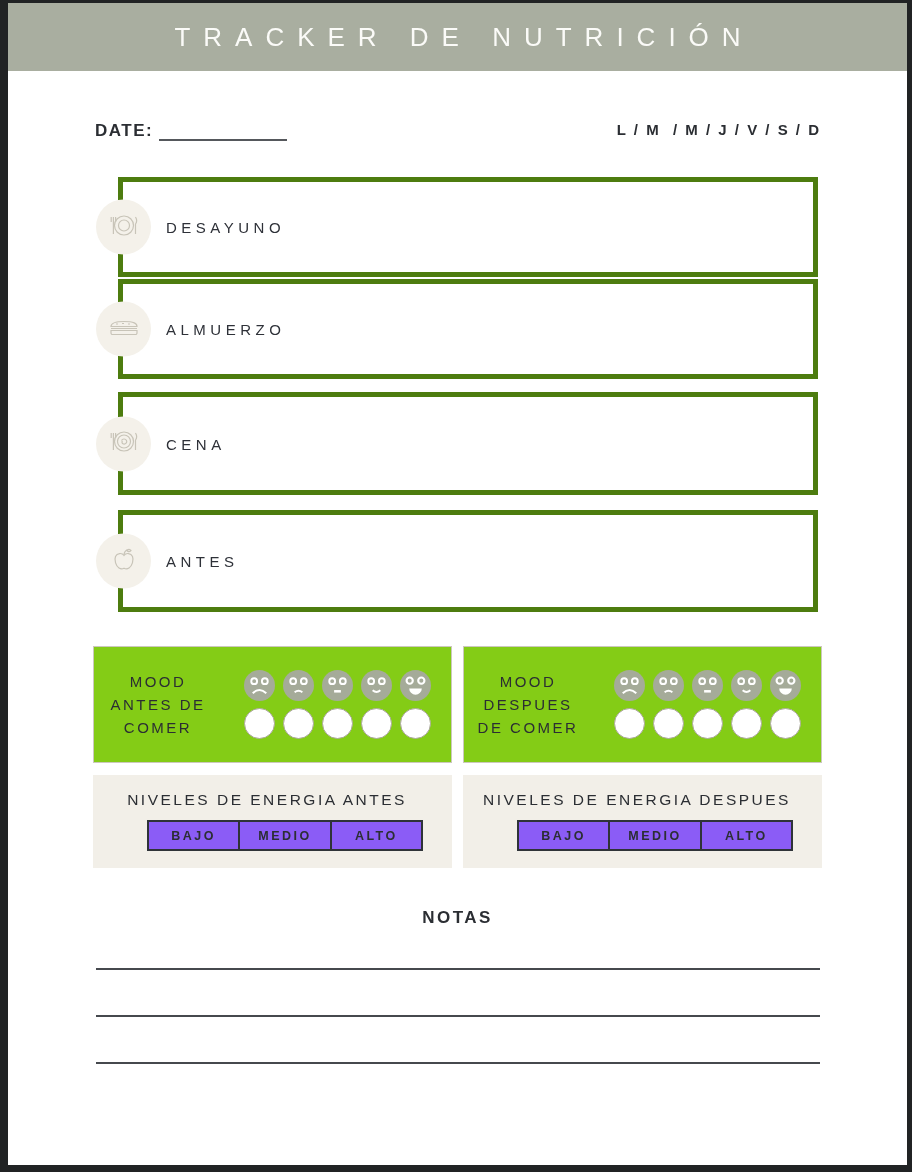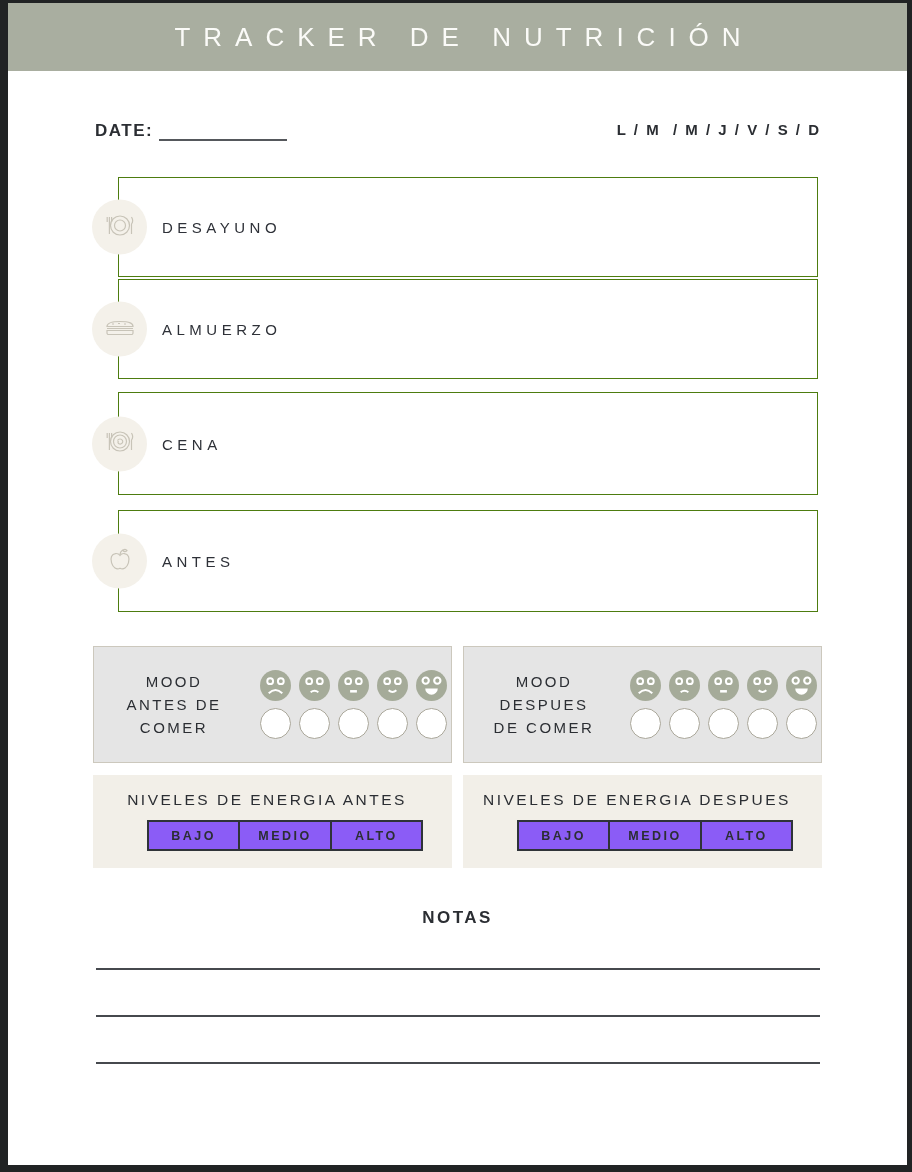--- a/index.html
+++ b/index.html
@@ -57,21 +57,21 @@
     font-weight: 700;
     letter-spacing: 2px;
     color: #2b2e33;
     white-space: pre;
   }
   
   .meal-box {
     position: relative;
     width: 700px;
     margin-left: 110px;
-    border: 1px solid #4d7c0f;
+    border: 5px solid #4d7c0f;
     background: #ffffff;
   }
   .meal-box.b1 { margin-top: 32px; height: 100px; }
   .meal-box.b2 { margin-top: 2px; height: 100px; }
   .meal-box.b3 { margin-top: 13px; height: 103px; }
   .meal-box.b4 { margin-top: 15px; height: 102px; }
   .meal-icon-circle {
     position: absolute;
     left: -27px;
     top: 50%;
@@ -96,25 +96,24 @@
   .meal-icon-circle svg { stroke: #c8c4b8; fill: none; stroke-width: 1.2; }
   
   .mood-row {
     display: flex;
     gap: 11px;
     margin: 34px 0 0 85px;
   }
   .mood-box {
     width: 359px;
     height: 117px;
-    background: #e5e5e5;
+    background: #84cc16;
     border: 1px solid #ccc8bd;
     display: flex;
     align-items: center;
-    padding-left: 16px;
     gap: 12px;
   }
   .mood-label {
     width: 128px;
     text-align: center;
     font-size: 15px;
     font-weight: 500;
     letter-spacing: 2.5px;
     line-height: 1.55;
     color: #2b2e33;

